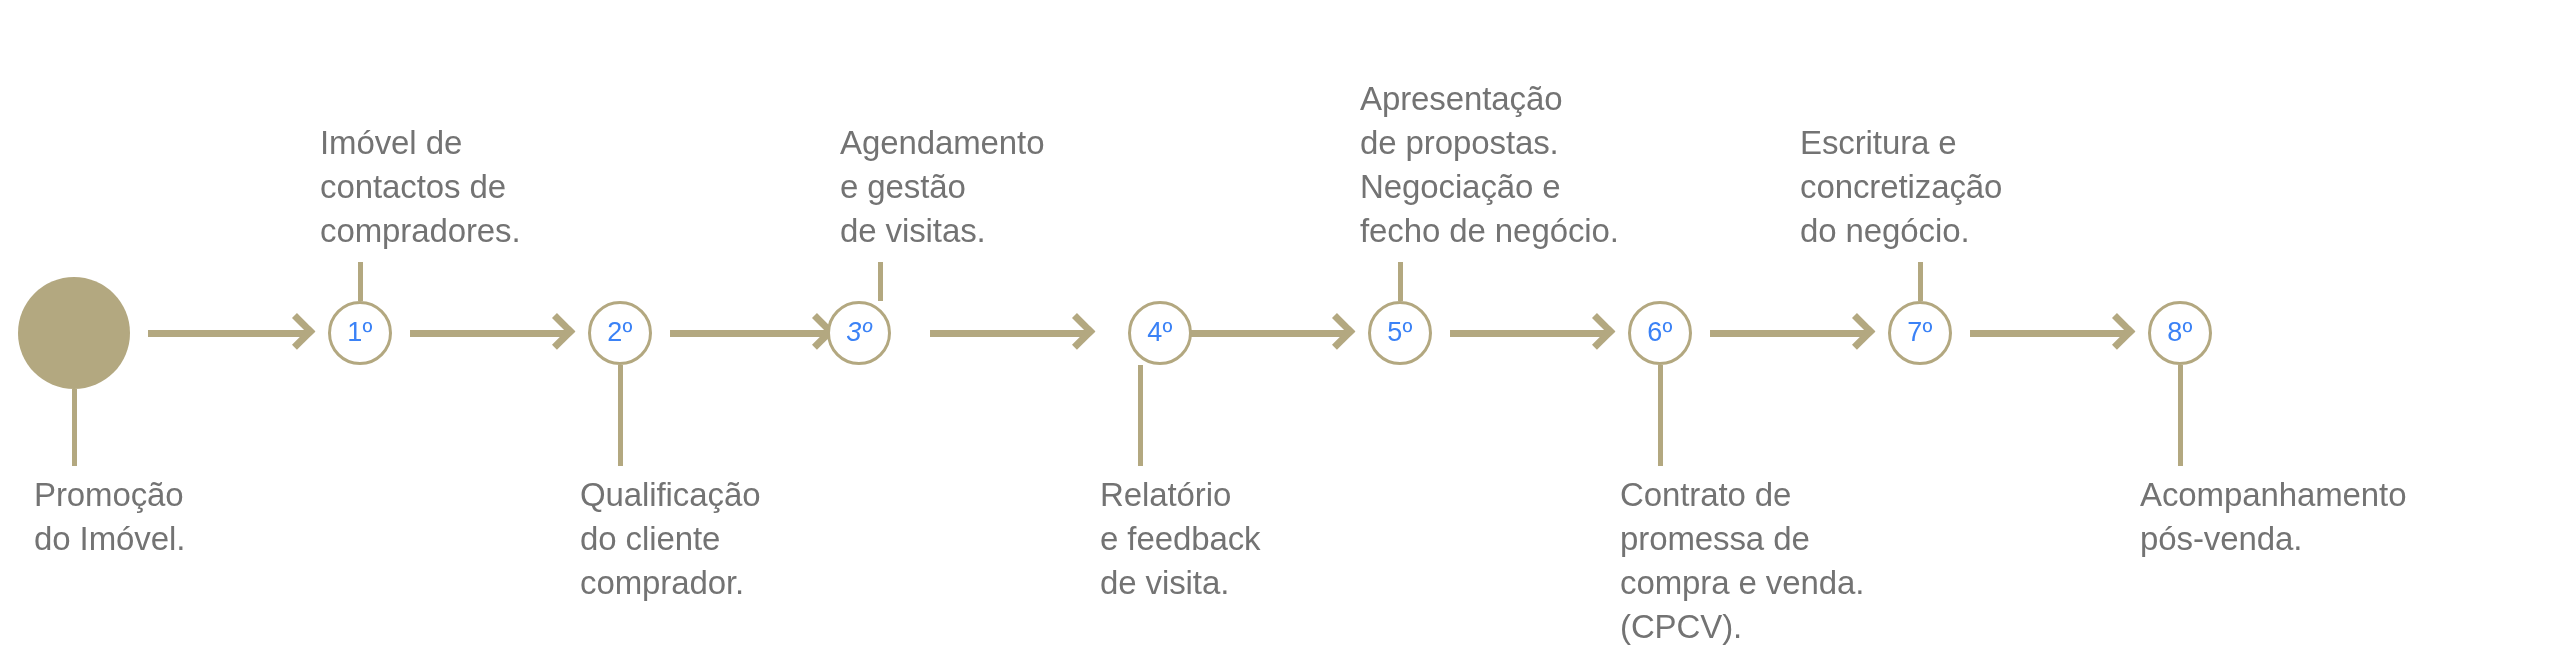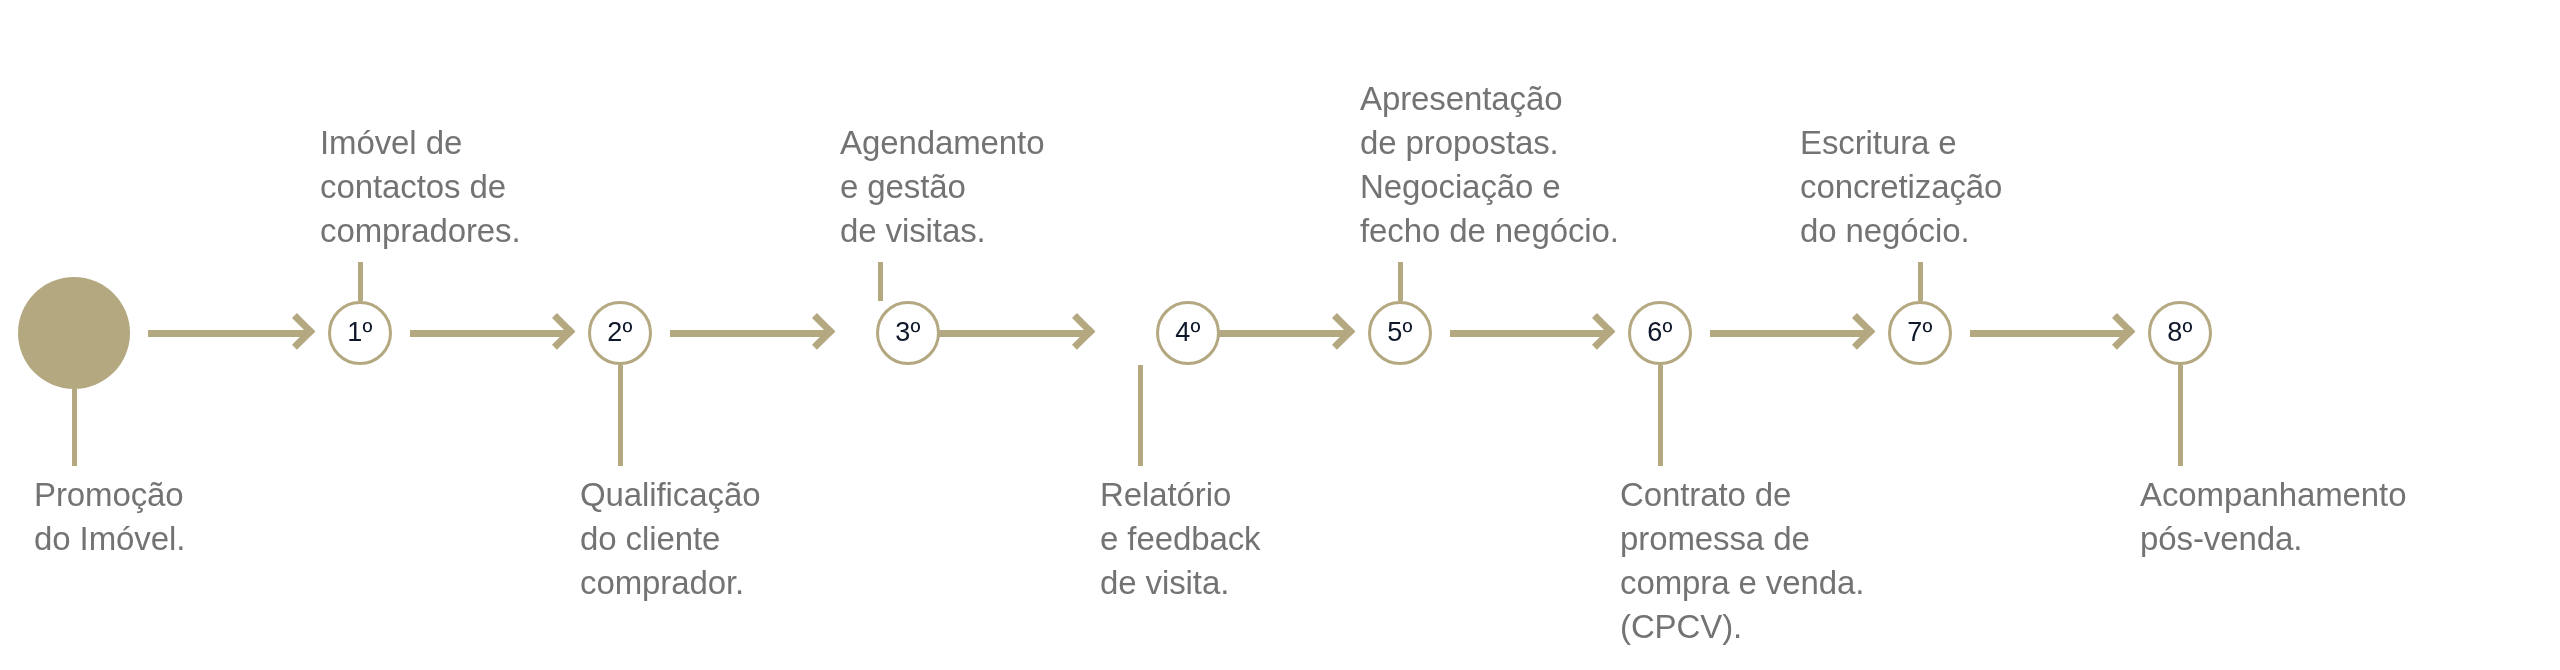--- a/index.html
+++ b/index.html
@@ -51,21 +51,21 @@
   }
   .step-node-label {
     position: absolute;
     left: 0;
     top: 0;
     width: 100%;
     height: 100%;
     display: flex;
     align-items: center;
     justify-content: center;
-    color: #0f172a;
+    color: #3b82f6;
     font-size: 27px;
     font-weight: 400;
     letter-spacing: 0.3px;
     line-height: 1;
     font-family: "Liberation Sans", sans-serif;
     padding-bottom: 1px;
     box-sizing: border-box;
   }
 
   
@@ -169,28 +169,28 @@
 contactos de
 compradores.</div>
       <div class="stem" style="left: 617.5px; top: 365px; height: 101px;"></div>
       <div class="step-node" style="left: 588px; top: 301px;">
         <div class="step-node-label">2º</div>
       </div>
       <div class="caption below" style="left: 580px; top: 473px;">Qualificação
 do cliente
 comprador.</div>
       <div class="stem" style="left: 877.5px; top: 262px; height: 39px;"></div>
-      <div class="step-node" style="left: 876px; top: 301px;">
+      <div class="step-node" style="left: 827px; top: 301px; font-style: italic;">
         <div class="step-node-label">3º</div>
       </div>
       <div class="caption above" style="left: 840px; top: 121px;">Agendamento
 e gestão
 de visitas.</div>
       <div class="stem" style="left: 1137.5px; top: 365px; height: 101px;"></div>
-      <div class="step-node" style="left: 1156px; top: 301px;">
+      <div class="step-node" style="left: 1128px; top: 301px;">
         <div class="step-node-label">4º</div>
       </div>
       <div class="caption below" style="left: 1100px; top: 473px;">Relatório
 e feedback
 de visita.</div>
       <div class="stem" style="left: 1397.5px; top: 262px; height: 39px;"></div>
       <div class="step-node" style="left: 1368px; top: 301px;">
         <div class="step-node-label">5º</div>
       </div>
       <div class="caption above" style="left: 1360px; top: 77px;">Apresentação

